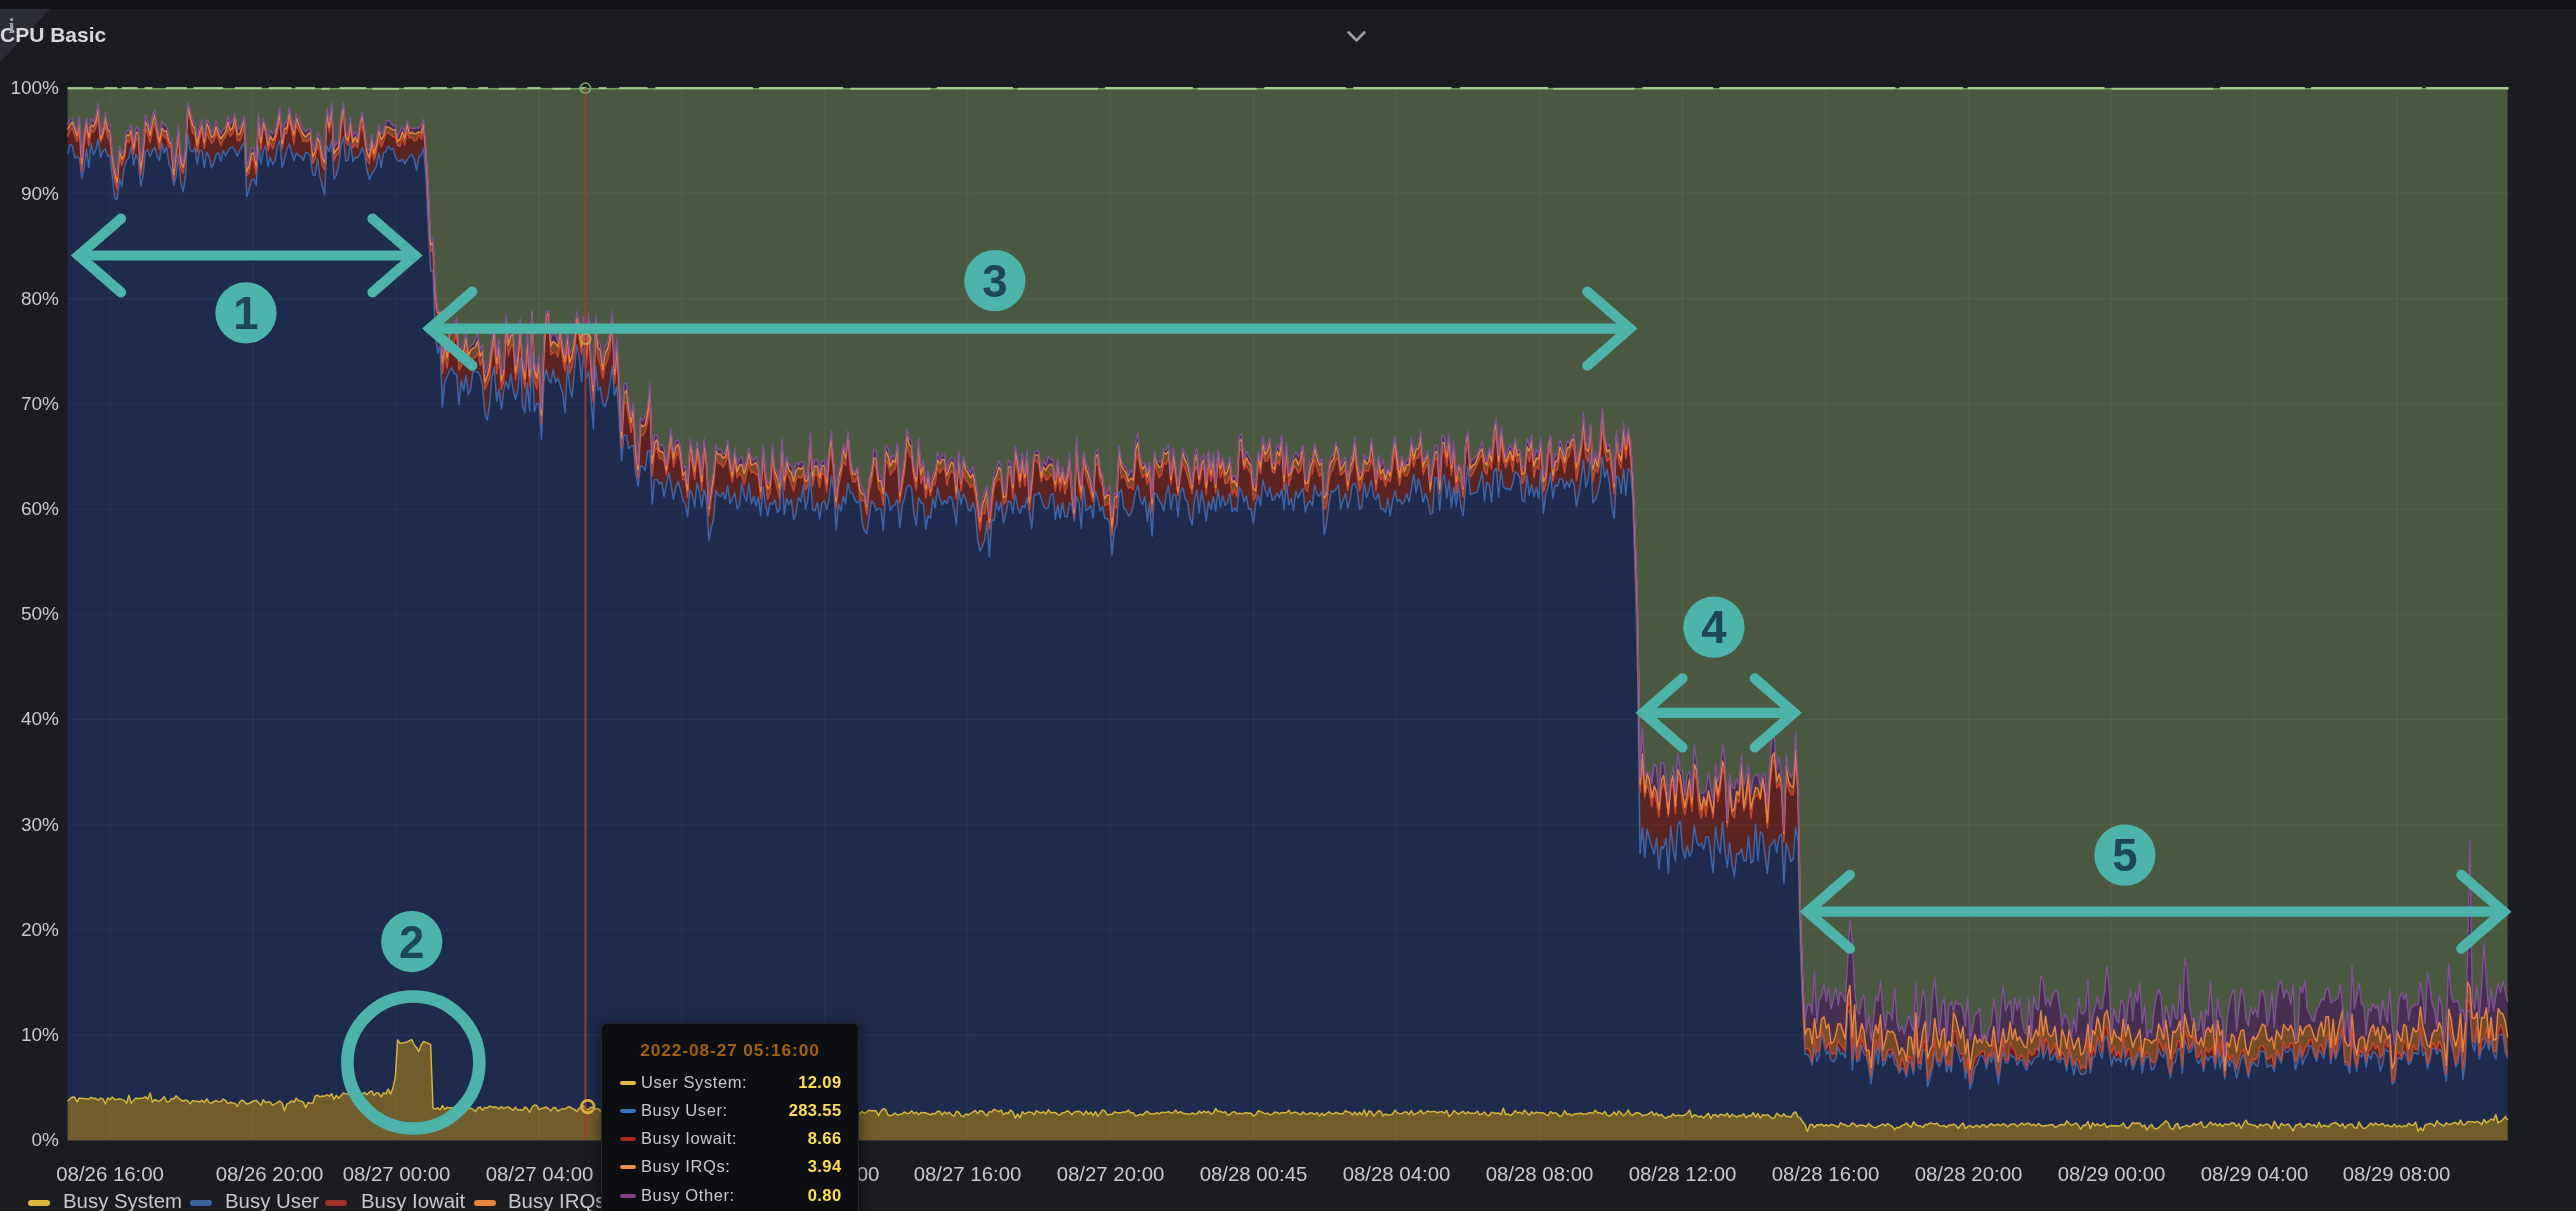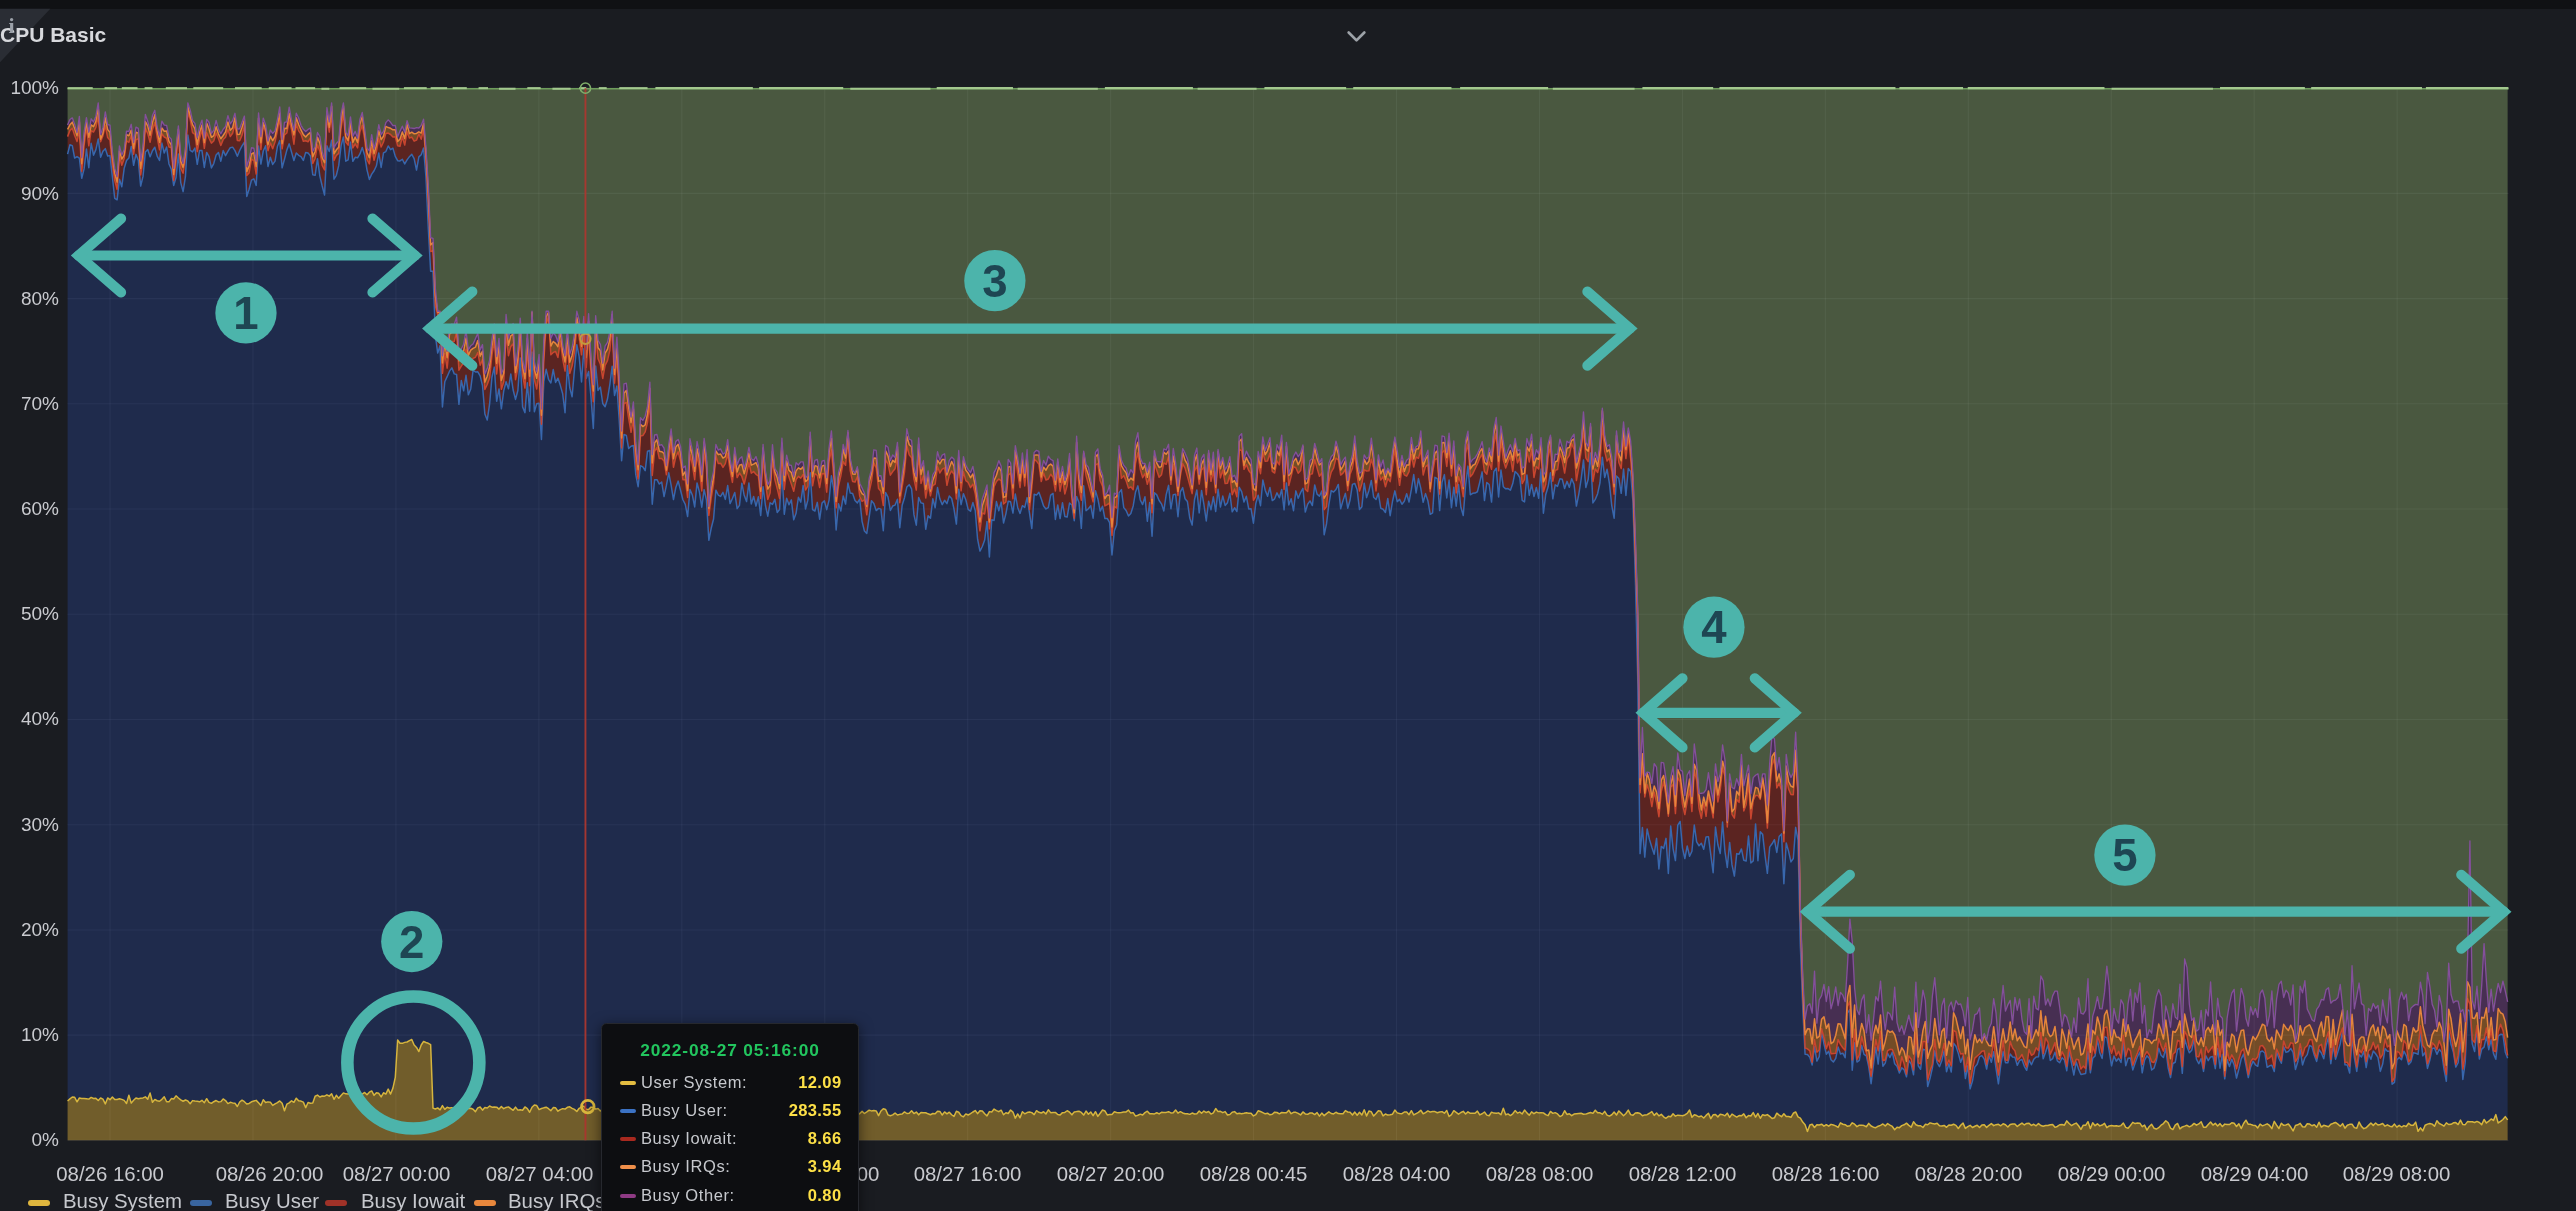--- a/index.html
+++ b/index.html
@@ -10,21 +10,21 @@
          font-size:21px;font-weight:bold;}
   .yl{position:absolute;right:2517px;width:94px;text-align:right;font-size:19px;
       color:#c9cacf;height:23.6px;line-height:23.6px;}
   .xl{position:absolute;top:1153px;width:173px;text-align:center;font-size:20.4px;color:#c9cacf;margin-top:10px;}
   .ld{position:absolute;top:1200px;width:22px;height:6.3px;border-radius:3.1px;}
   .lt{position:absolute;top:1190px;font-size:20.4px;color:#c7c9ce;}
   #tooltip{position:absolute;left:601px;top:1023px;width:256px;height:193px;
            background:#0d0e11;border:0.8px solid #26282e;border-radius:5.5px;
            box-shadow:0 3.1px 14px rgba(0,0,0,.55);z-index:30;}
   #ttitle{position:absolute;left:0;top:15.7px;width:256px;text-align:center;font-size:17.3px;
-          font-weight:bold;letter-spacing:0.9px;color:#22c55e;}
+          font-weight:bold;letter-spacing:0.9px;color:#a16207;}
   .trow{position:absolute;left:0;width:256px;height:28px;}
   .tdash{position:absolute;left:18px;top:10.2px;width:15.7px;height:3.9px;border-radius:2px;}
   .tname{position:absolute;left:39px;top:1.6px;font-size:16.5px;letter-spacing:0.6px;color:#c6c8cd;}
   .tval{position:absolute;right:16.5px;top:1.6px;font-size:16.5px;font-weight:bold;
         letter-spacing:0.4px;color:#fde047;}
 </style></head>
 <body>
 <div id="page">
 <div id="topstrip"></div>
 <svg width="2576" height="1212" style="position:absolute;left:0;top:0" viewBox="0 0 3278 1542">

